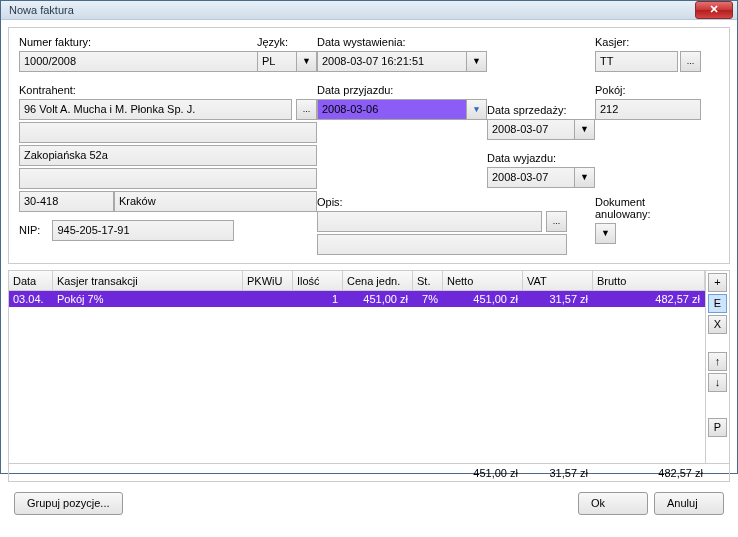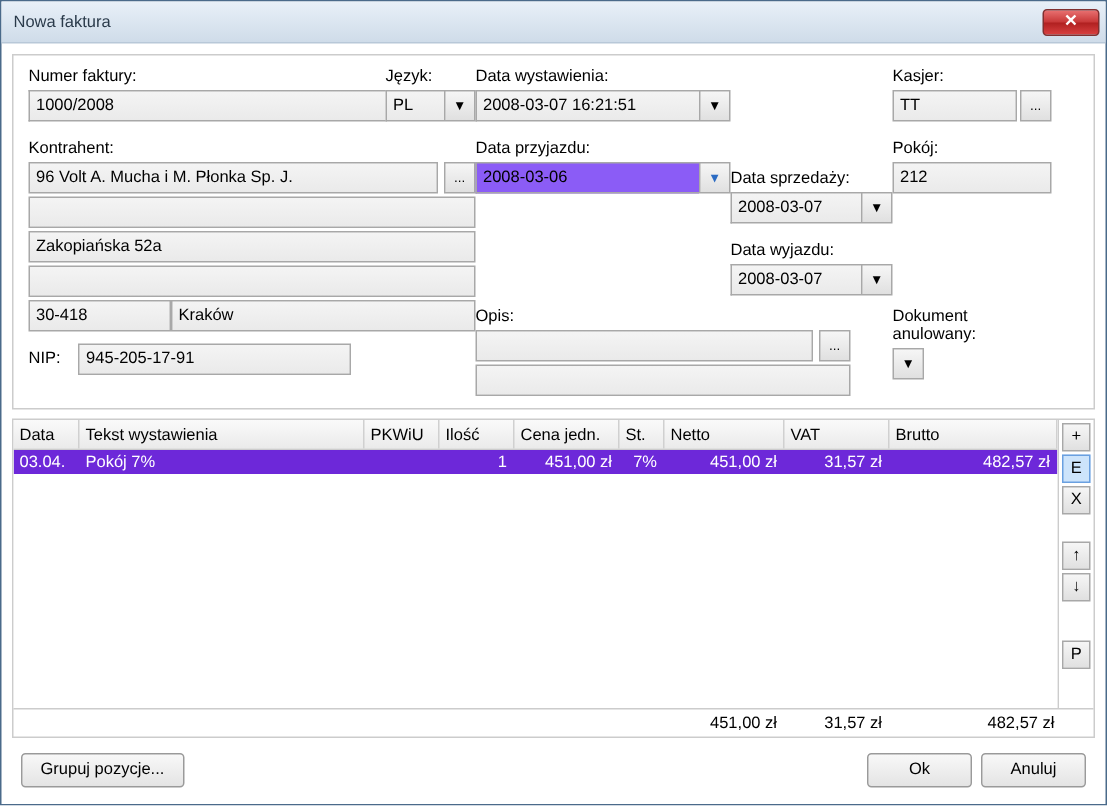--- a/index.html
+++ b/index.html
@@ -5,21 +5,21 @@
 * { box-sizing: border-box; margin: 0; padding: 0; }
 body {
   font-family: "Segoe UI", Tahoma, sans-serif;
   font-size: 11px;
   background: #fff;
   width: 738px;
   height: 537px;
   overflow: hidden;
 }
 .window {
-  width: 738px; height: 537px;
+  width: 738px; height: 474px;
   border: 1px solid #4a6a8a;
   display: flex; flex-direction: column;
 }
 .titlebar {
   height: 28px;
   background: linear-gradient(#e8f0f8, #cfdce9);
   border-bottom: 1px solid #b8c8d8;
   display: flex; align-items: center; justify-content: space-between;
   padding: 0 4px 0 8px;
 }
@@ -115,21 +115,21 @@
   border-right: 1px solid transparent;
   line-height: 16px;
 }
 
 .footer { display: flex; justify-content: space-between; padding: 4px 6px 4px 6px; }
 .btn {
   min-width: 70px; height: 23px;
   border: 1px solid #9a9a9a; border-radius: 3px;
   background: linear-gradient(#f8f8f8,#e4e4e4);
   padding: 0 12px; line-height: 20px;
-  cursor: pointer; text-align: center;
+  cursor: pointer; text-align: left;
 }
 .btn-row { display: flex; gap: 6px; }
 
 .c-data   { width: 44px; }
 .c-tekst  { width: 190px; }
 .c-pkwiu  { width: 50px; }
 .c-ilosc  { width: 50px; }
 .c-cena   { width: 70px; }
 .c-st     { width: 30px; }
 .c-netto  { width: 80px; }
@@ -240,21 +240,21 @@
           </div>
         </div>
       </div>
     </div>
 
     <div class="panel mid-panel">
       <div class="grid-wrap">
         <div class="grid">
           <div class="ghead">
             <div class="gh c-data">Data</div>
-            <div class="gh c-tekst">Tekst wystawienia</div>
+            <div class="gh c-tekst">Kasjer transakcji</div>
             <div class="gh c-pkwiu">PKWiU</div>
             <div class="gh c-ilosc">Ilość</div>
             <div class="gh c-cena">Cena jedn.</div>
             <div class="gh c-st">St.</div>
             <div class="gh c-netto">Netto</div>
             <div class="gh c-vat">VAT</div>
             <div class="gh c-brutto">Brutto</div>
           </div>
           <div class="gbody">
             <div class="grow sel">

